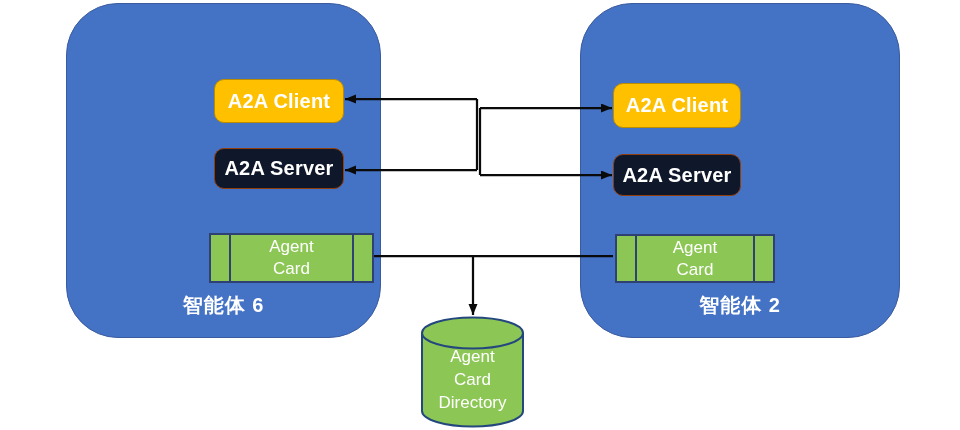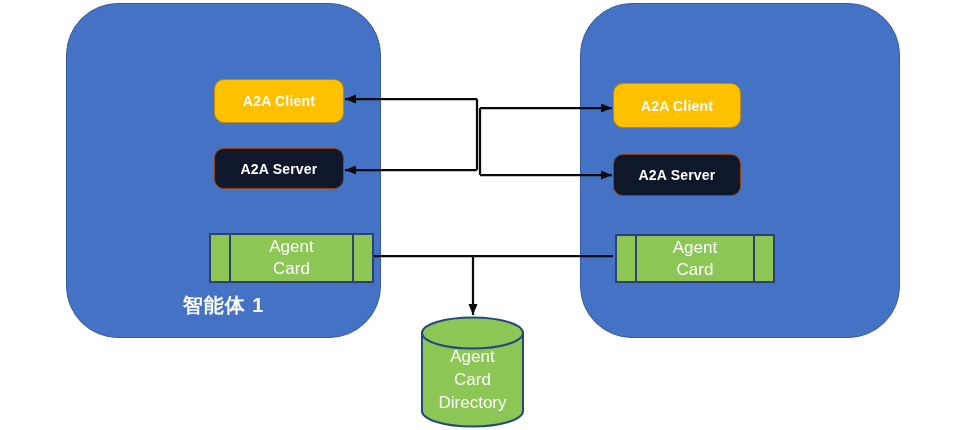--- a/index.html
+++ b/index.html
@@ -2,21 +2,21 @@
 <html><head>
 <meta charset="utf-8">
 <style>
   html,body{margin:0;padding:0;background:#fff;}
   .canvas{position:relative;width:960px;height:430px;background:#ffffff;overflow:hidden;
           font-family:"Liberation Sans","DejaVu Sans",sans-serif;}
   .agent-box{position:absolute;background:#4472C4;border:1.5px solid #3A5BA0;border-radius:52px;box-sizing:border-box;}
   #agent1-box{left:66px;top:3px;width:315px;height:335px;}
   #agent2-box{left:580px;top:3px;width:320px;height:335px;}
   .pill{position:absolute;border-radius:10px;display:flex;align-items:center;justify-content:center;
-        color:#ffffff;font-weight:bold;font-size:14px;box-sizing:border-box;letter-spacing:.2px;}
+        color:#ffffff;font-weight:bold;font-size:20px;box-sizing:border-box;letter-spacing:.2px;}
   .client{background:#FFC000;border:1.5px solid #BC8C00;}
   .server{background:#0f172a;border:1.5px solid #8F3E0C;}
   #agent1-client{left:147px;top:75px;width:130px;height:44px;}
   #agent1-server{left:147px;top:144px;width:130px;height:41px;}
   #agent2-client{left:32px;top:79px;width:128px;height:45px;}
   #agent2-server{left:32px;top:150px;width:128px;height:42px;}
   .card{position:absolute;background:#8CC755;border:2px solid #2E4172;box-sizing:border-box;
         display:flex;align-items:center;justify-content:center;}
   #agent1-card{left:142px;top:229px;width:165px;height:50px;}
   #agent2-card{left:34px;top:230px;width:160px;height:49px;}
@@ -40,36 +40,37 @@
     </div>
     <div class="pill server" id="agent1-server">
       <span>A2A Server</span>
     </div>
     <div class="card" id="agent1-card">
       <div class="divider dl"></div>
       <div class="divider dr"></div>
       <div class="card-text">Agent
 Card</div>
     </div>
-    <div class="agent-label">智能体 1</div>
+    <div class="agent-label">智能体 6</div>
   </div>
 
   <div class="agent-box" id="agent2-box">
     <div class="pill client" id="agent2-client">
       <span>A2A Client</span>
     </div>
     <div class="pill server" id="agent2-server">
       <span>A2A Server</span>
     </div>
     <div class="card" id="agent2-card">
       <div class="divider dl"></div>
       <div class="divider dr"></div>
       <div class="card-text">Agent
 Card</div>
     </div>
+    <div class="agent-label">智能体 2</div>
   </div>
 
   <svg id="connector-svg" viewBox="0 0 960 430" xmlns="http://www.w3.org/2000/svg">
     <defs>
       <marker id="arrow" markerWidth="13" markerHeight="11" refX="11" refY="4.5" orient="auto" markerUnits="userSpaceOnUse">
         <path d="M0,0 L11,4.5 L0,9 Z" fill="#0a0a0a"></path>
       </marker>
     </defs>
 
     <g>

